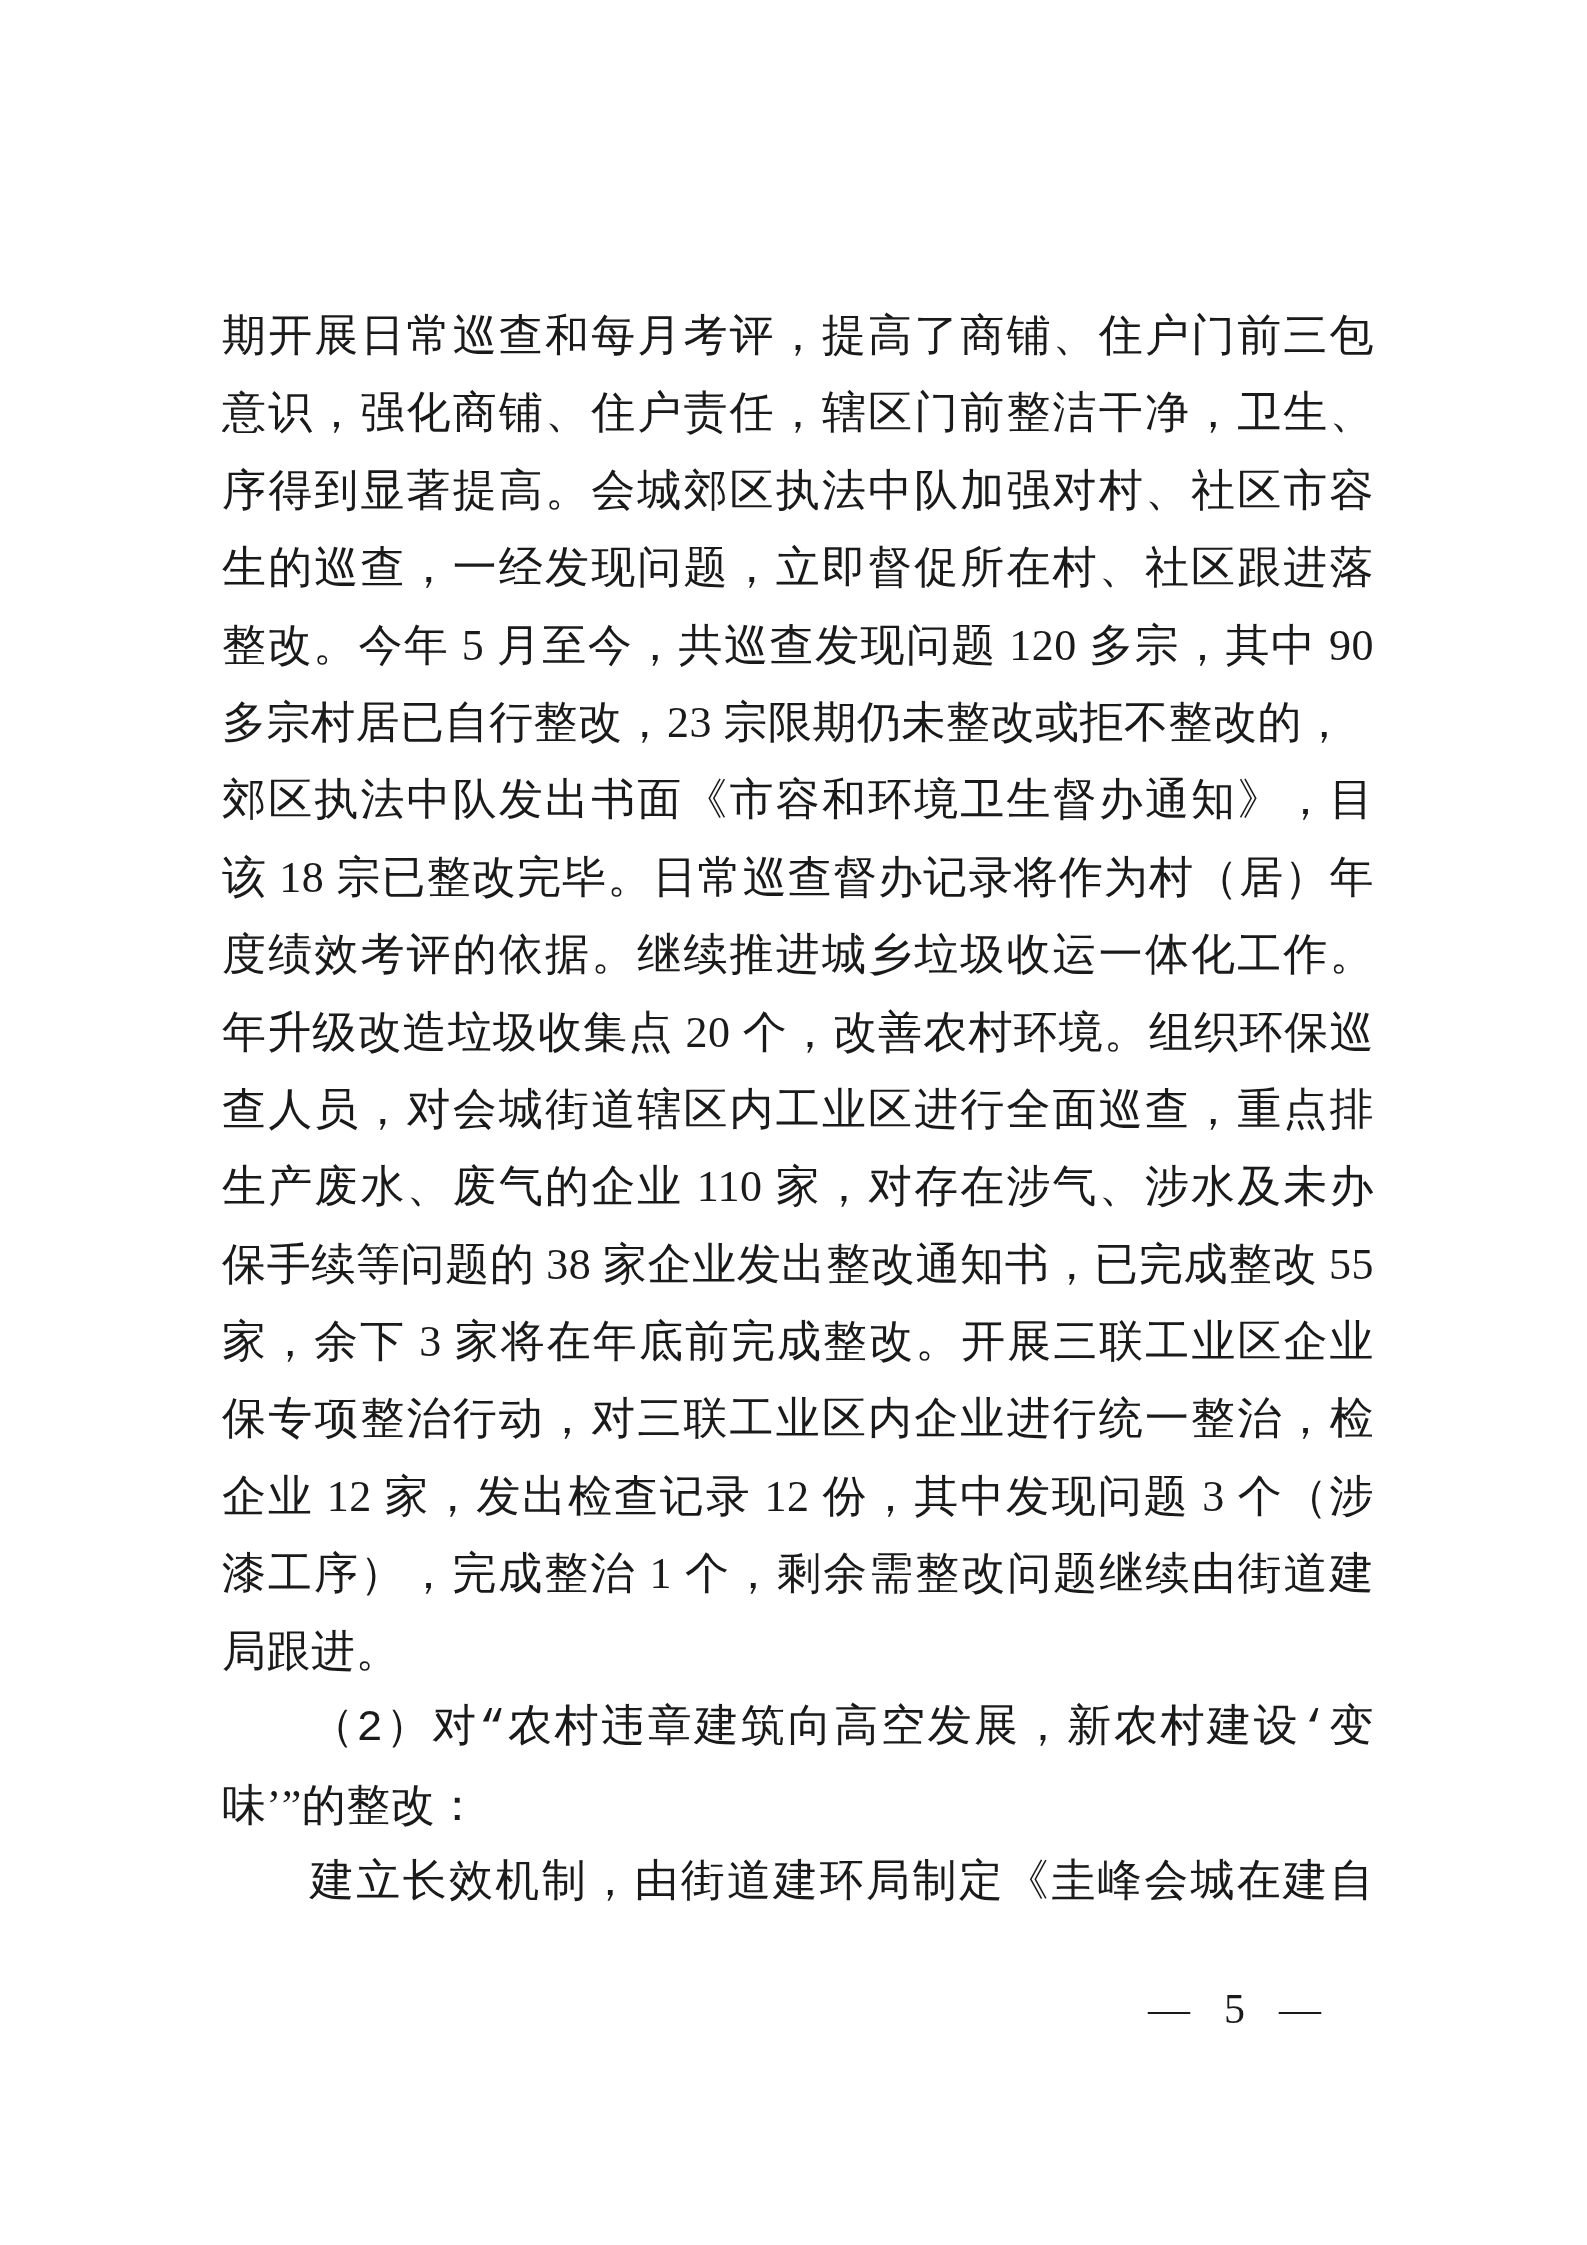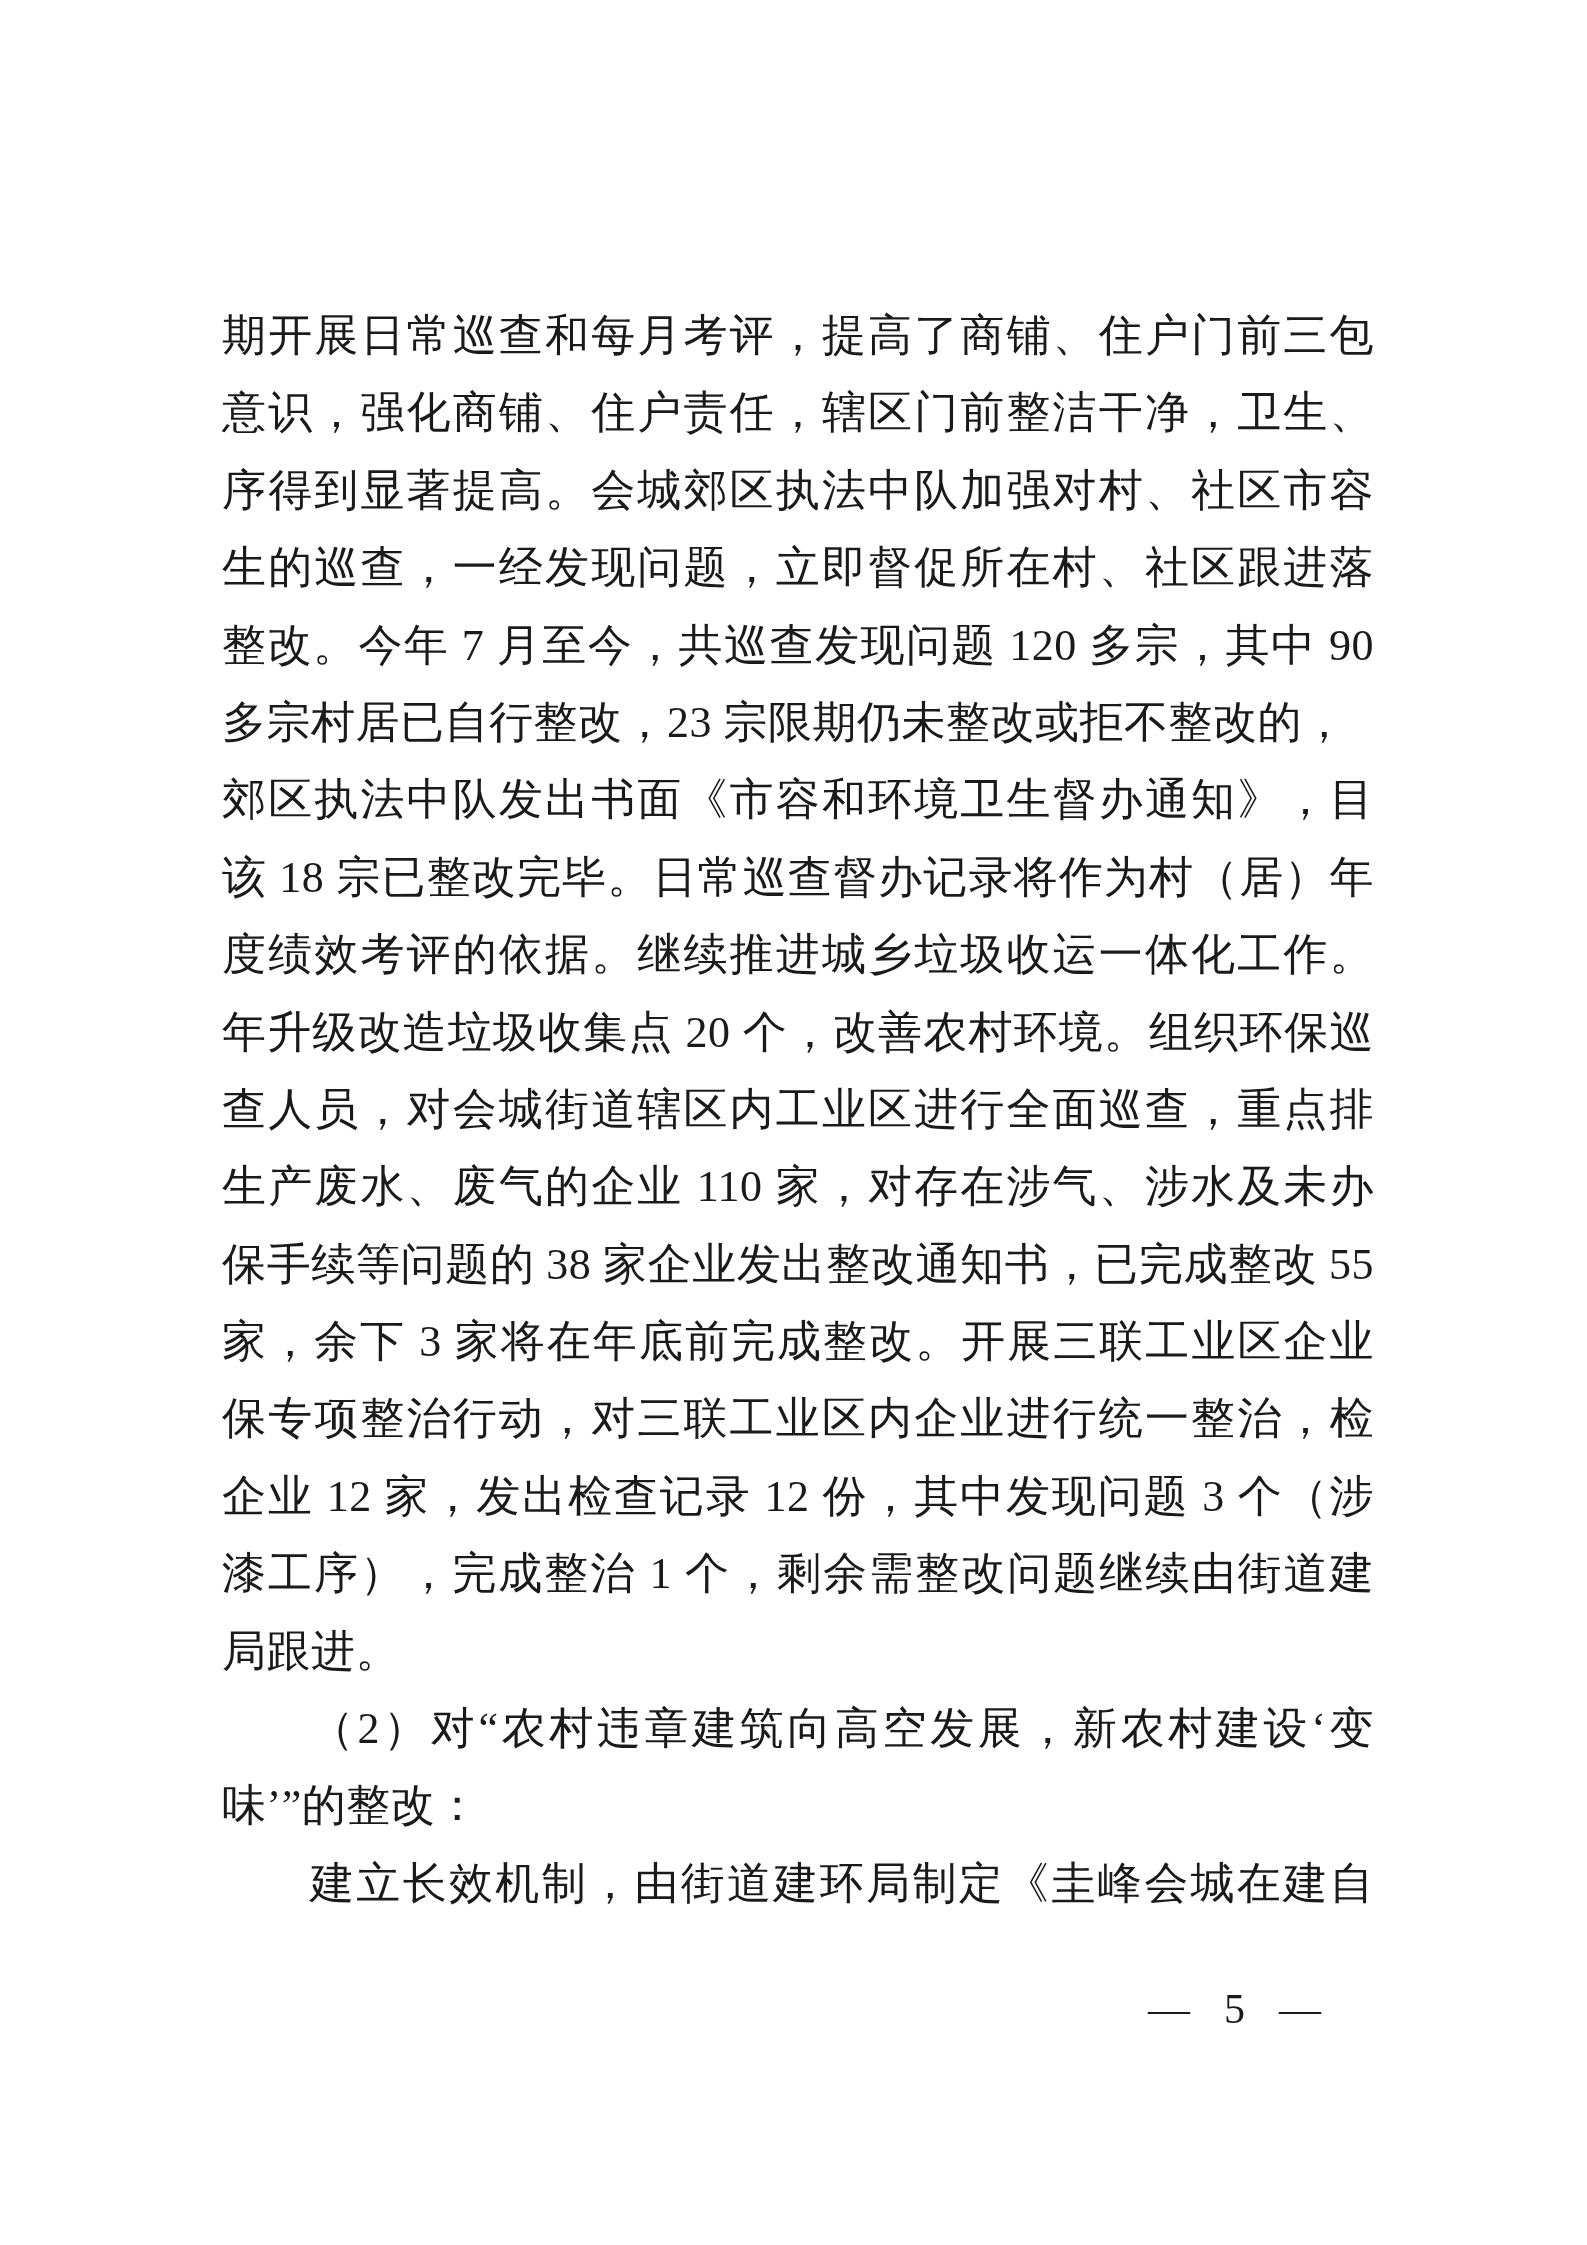--- a/index.html
+++ b/index.html
@@ -31,20 +31,21 @@
     text-justify: inter-ideograph;
     white-space: normal;
     letter-spacing: 0.5px;
   }
   .line.short {
     text-align: left;
     text-align-last: left;
   }
   .line.indent {
     text-indent: 88px;
+    font-family: Liberation Mono, monospace;
   }
   .footer {
     position: absolute;
     top: 1985px;
     left: 1148px;
     font-size: 42px;
     line-height: 48px;
     color: #1a1a1a;
     white-space: nowrap;
   }
@@ -54,21 +55,21 @@
   }
 </style>
 </head>
 <body>
 
 <div class="doc-body">
     <div class="line">期开展日常巡查和每月考评，提高了商铺、住户门前三包的</div>
     <div class="line">意识，强化商铺、住户责任，辖区门前整洁干净，卫生、秩</div>
     <div class="line">序得到显著提高。会城郊区执法中队加强对村、社区市容卫</div>
     <div class="line">生的巡查，一经发现问题，立即督促所在村、社区跟进落实</div>
-    <div class="line">整改。今年 7 月至今，共巡查发现问题 120 多宗，其中 90</div>
+    <div class="line">整改。今年 5 月至今，共巡查发现问题 120 多宗，其中 90</div>
     <div class="line short">多宗村居已自行整改，23 宗限期仍未整改或拒不整改的，</div>
     <div class="line">郊区执法中队发出书面《市容和环境卫生督办通知》，目前</div>
     <div class="line">该 18 宗已整改完毕。日常巡查督办记录将作为村（居）年</div>
     <div class="line">度绩效考评的依据。继续推进城乡垃圾收运一体化工作。今</div>
     <div class="line">年升级改造垃圾收集点 20 个，改善农村环境。组织环保巡</div>
     <div class="line">查人员，对会城街道辖区内工业区进行全面巡查，重点排查</div>
     <div class="line">生产废水、废气的企业 110 家，对存在涉气、涉水及未办环</div>
     <div class="line">保手续等问题的 38 家企业发出整改通知书，已完成整改 55</div>
     <div class="line">家，余下 3 家将在年底前完成整改。开展三联工业区企业环</div>
     <div class="line">保专项整治行动，对三联工业区内企业进行统一整治，检查</div>

